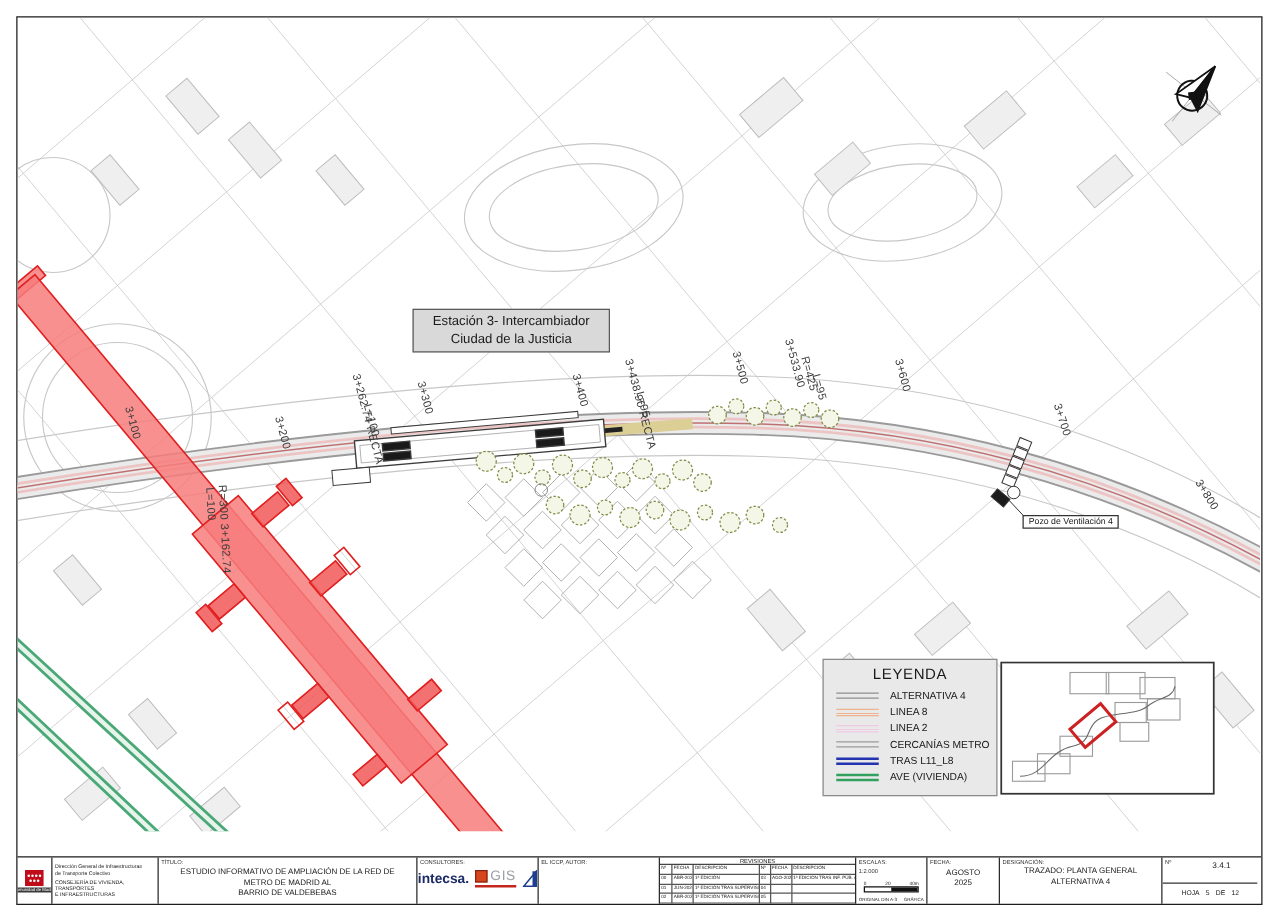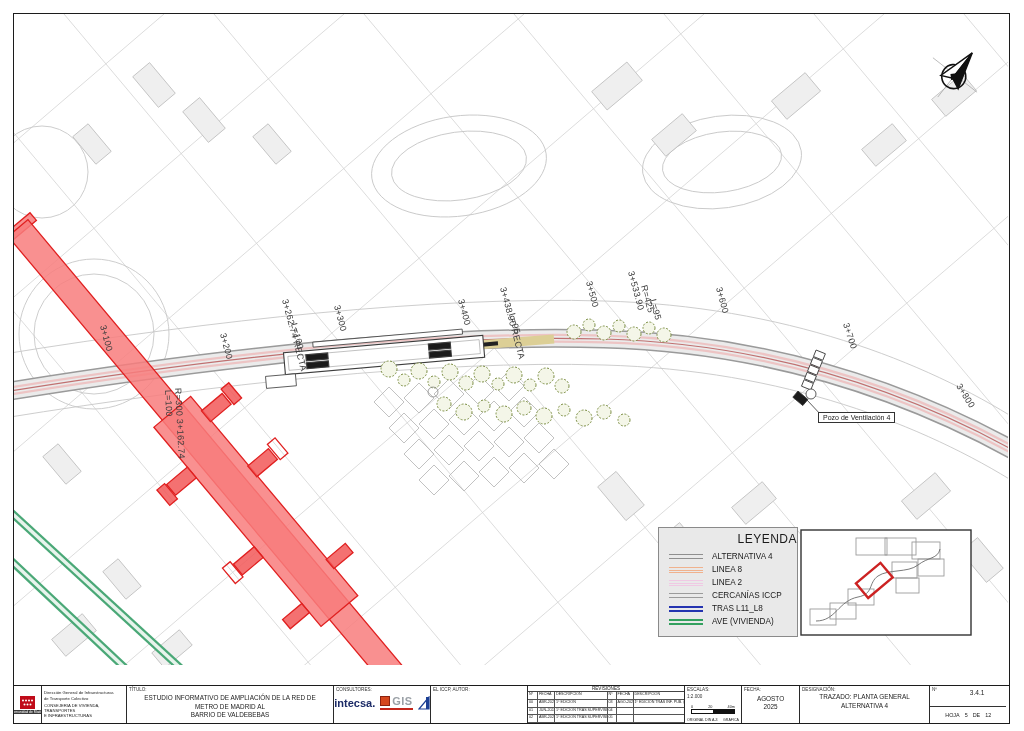--- a/index.html
+++ b/index.html
@@ -11,21 +11,21 @@
   .chainage{font-size:9px;fill:#3c3c3c;letter-spacing:.3px;}
   
   #station-label{position:absolute;left:316px;top:233px;width:152px;background:#d9d9d9;
     border:1px solid #5a5a5a;text-align:center;font-size:10.5px;line-height:1.3;padding:3px 2px;}
   
   #pozo-label{position:absolute;left:804px;top:398px;background:#fff;border:0.8px solid #333;
     font-size:7px;padding:1px 4px;white-space:nowrap;}
   
   #legend{position:absolute;left:644px;top:513px;width:138px;background:#e9e9e9;
     border:1px solid #8a8a8a;padding:2px 0 6px 0;}
-  #legend .lg-title{text-align:right;font-size:12px;letter-spacing:.5px;margin:2px 0 6px 0;}
+  #legend .lg-title{text-align:center;font-size:12px;letter-spacing:.5px;margin:2px 0 6px 0;}
   .lg-item{display:flex;align-items:center;gap:9px;margin:4px 10px;}
   .lg-item:first-of-type{margin-bottom:15px;}
   .lg-label{font-size:8.2px;white-space:nowrap;}
   .swatch{width:34px;flex:none;box-sizing:border-box;}
   .swatch.double{height:5px;border-top:1.3px solid var(--c);border-bottom:1.3px solid var(--c);}
   .swatch.triple{height:6px;border-top:1px solid var(--c);border-bottom:1px solid var(--c);
     background:linear-gradient(to bottom,transparent 2.2px,var(--c) 2.2px,var(--c) 3.2px,transparent 3.2px);}
   .swatch.thick{height:6px;border-top:2px solid var(--c);border-bottom:2px solid var(--c);}
   
   #keymap{position:absolute;left:786px;top:515px;}
@@ -40,21 +40,21 @@
   #c-org{width:85px;padding:2px 2px;display:flex;flex-direction:column;justify-content:center;}
   #c-org div{font-size:4.2px;line-height:1.25;}
   #c-org .caps{margin-top:2px;}
   #c-titulo{width:207px;}
   #c-titulo .tb-main{font-size:6.4px;text-align:center;line-height:1.35;padding:1px 6px;}
   #c-consult{width:97px;}
   .logo-row{display:flex;align-items:center;justify-content:center;gap:5px;margin-top:2px;}
   .intecsa{font-size:11px;font-weight:bold;color:#1b2a66;}
   .gislogo{display:flex;align-items:center;gap:2px;border-bottom:2px solid #c3261c;padding-bottom:1px;}
   .gis-sq{width:8px;height:8px;background:#d6471e;border:1px solid #8c2310;}
-  .gis-txt{font-size:11px;font-weight:bold;color:#9aa0a6;letter-spacing:.5px;}
+  .gis-txt{font-size:11px;font-weight:normal;color:#9aa0a6;letter-spacing:.5px;}
   #c-autor{width:97px;}
   #c-rev{width:157px;display:flex;flex-direction:column;}
   .rev-title{text-align:center;font-size:4.6px;border-bottom:0.5px solid #444;}
   .rev-grid{display:grid;grid-template-columns:9px 17px 52.5px 9px 17px 52.5px;flex:1;}
   .rev-grid>div{border-left:0.5px solid #555;border-bottom:0.5px solid #555;font-size:3.7px;
     padding:0 1px;overflow:hidden;white-space:nowrap;line-height:1.6;}
   .rev-grid>div:nth-child(6n+1){border-left:none;}
   #c-escala{width:57px;display:flex;flex-direction:column;justify-content:space-between;padding-bottom:1px;}
   .sbar{display:flex;justify-content:space-between;font-size:3.8px;padding:0 6px;}
   .sbar-line{margin:0 6px;height:3px;border:0.5px solid #111;position:relative;}
@@ -277,40 +277,44 @@
           <line x1="-28" y1="0" x2="28" y2="0" stroke="#999" stroke-width="0.6"></line>
           <line x1="0" y1="-28" x2="0" y2="28" stroke="#999" stroke-width="0.6"></line>
           <circle cx="0" cy="2" r="12" fill="none" stroke="#111" stroke-width="1.6"></circle>
           <polygon points="0,-28 0,4 -11,9" fill="#fff" stroke="#111" stroke-width="1.4"></polygon>
           <polygon points="0,-28 11,9 0,4" fill="#111" stroke="#111" stroke-width="1.4"></polygon>
           <rect x="-3" y="-1" width="6" height="6" fill="#111" transform="rotate(45 0 2)"></rect>
         </g>
       </g>
     </svg>
 
+    <div id="station-label">
+      <div>Estación 3- Intercambiador</div>
+      <div>Ciudad de la Justicia</div>
+    </div>
 
     <div id="pozo-label">Pozo de Ventilación 4</div>
 
     <div id="legend">
       <div class="lg-title">LEYENDA</div>
       <div class="lg-item">
         <span class="swatch double" style="--c: #8f8f8f;"></span>
         <span class="lg-label">ALTERNATIVA 4</span>
       </div>
       <div class="lg-item">
         <span class="swatch triple" style="--c: #f0b28e;"></span>
         <span class="lg-label">LINEA 8</span>
       </div>
       <div class="lg-item">
         <span class="swatch triple" style="--c: #f0c9e4;"></span>
         <span class="lg-label">LINEA 2</span>
       </div>
       <div class="lg-item">
         <span class="swatch double" style="--c: #9b9b9b;"></span>
-        <span class="lg-label">CERCANÍAS ICCP</span>
+        <span class="lg-label">CERCANÍAS METRO</span>
       </div>
       <div class="lg-item">
         <span class="swatch thick" style="--c: #2433b0;"></span>
         <span class="lg-label">TRAS L11_L8</span>
       </div>
       <div class="lg-item">
         <span class="swatch thick" style="--c: #33a05f;"></span>
         <span class="lg-label">AVE (VIVIENDA)</span>
       </div>
     </div>

